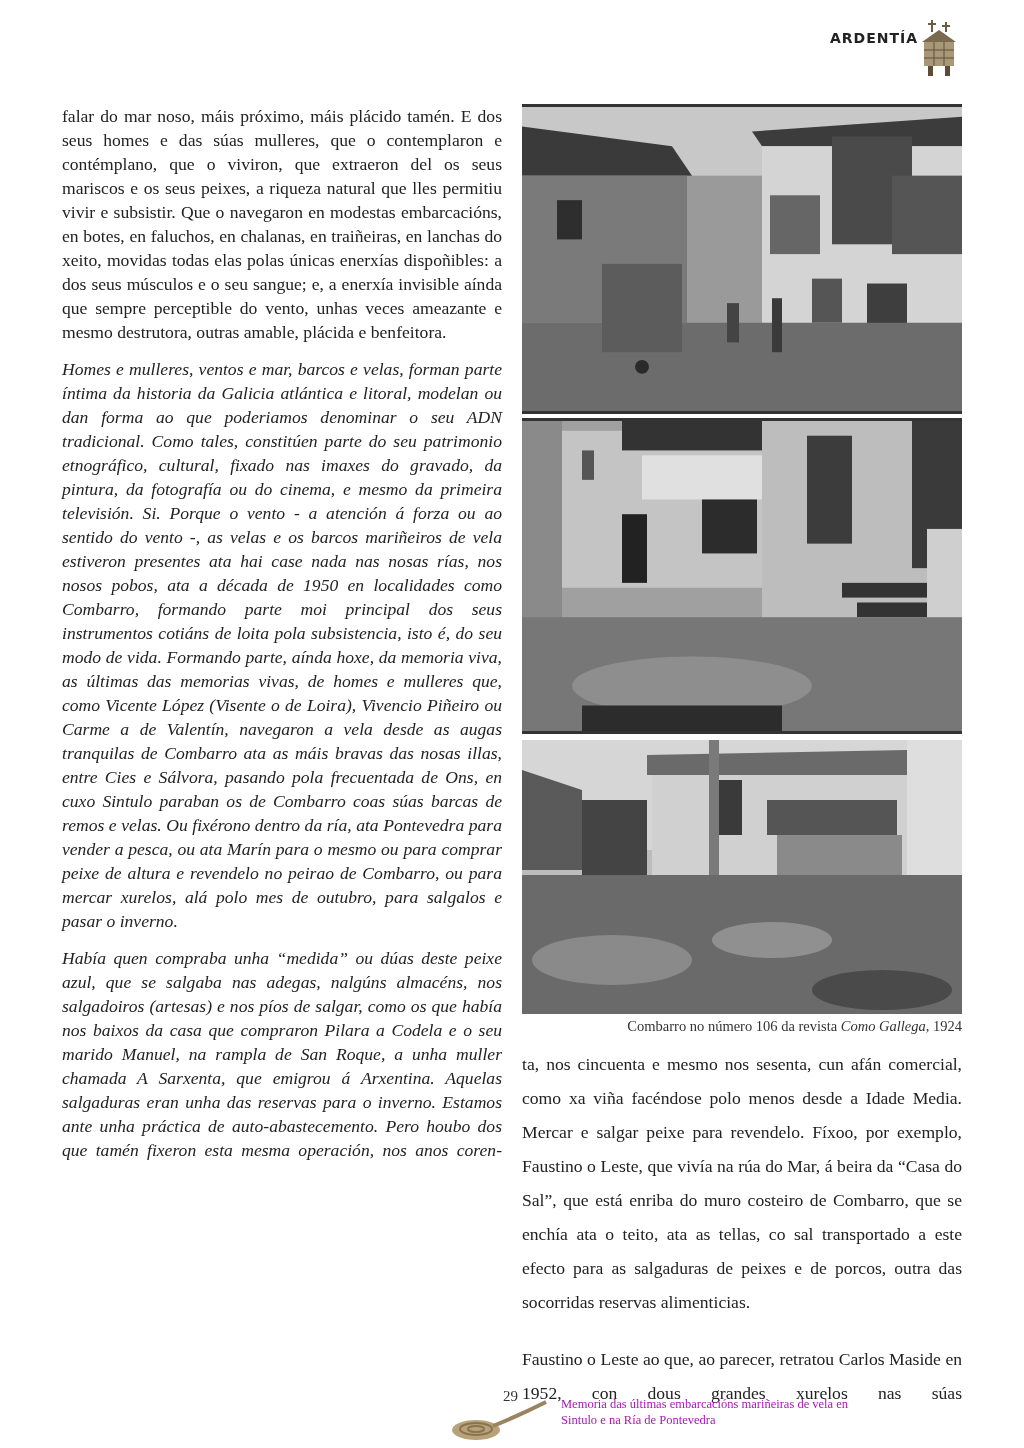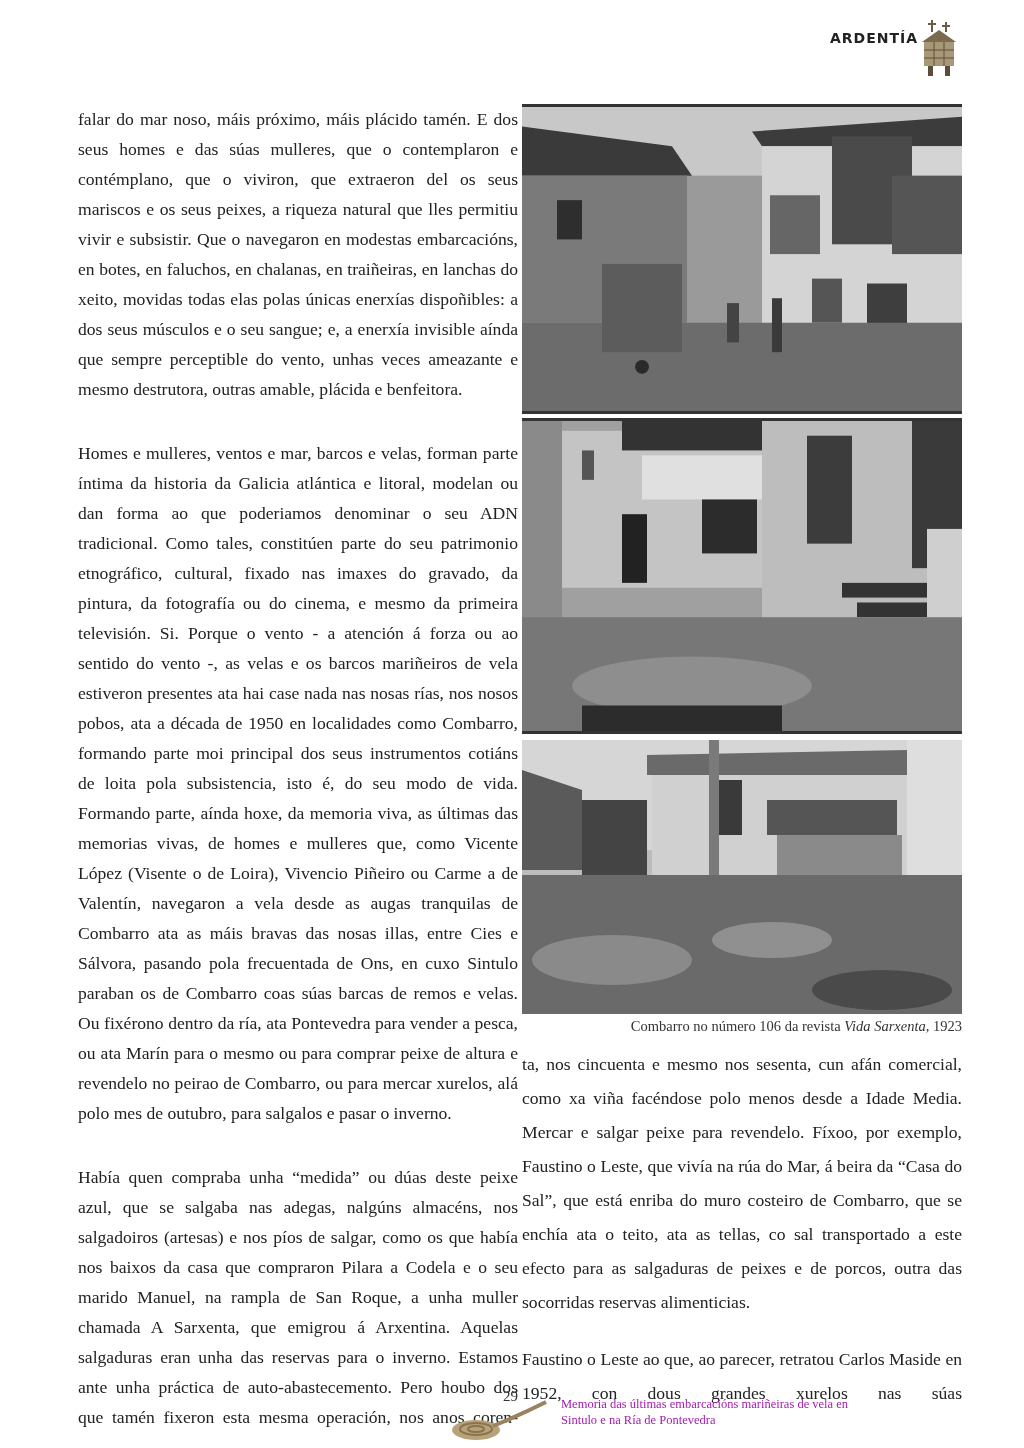--- a/index.html
+++ b/index.html
@@ -8,25 +8,25 @@
     font-family: "Liberation Serif", "DejaVu Serif", serif; color: #222;
   }
   .header-brand {
     position: absolute; top: 30px; left: 830px; font-family: "DejaVu Sans", "Liberation Sans", sans-serif;
     font-weight: bold; font-size: 14px; letter-spacing: 1px; color: #222;
   }
   .header-logo {
     position: absolute; top: 18px; left: 918px; width: 42px; height: 62px;
   }
   .col-left {
-    position: absolute; left: 78px; width: 440px; top: 104px;
-    font-size: 17.6px; line-height: 30px; text-align: justify; hyphens: manual;
+    position: absolute; left: 62px; width: 440px; top: 104px;
+    font-size: 17.6px; line-height: 24px; text-align: justify; hyphens: manual;
   }
   .col-left p, .col-right p { margin: 0; }
-  .col-left p + p { margin-top: 34px; }
+  .col-left p + p { margin-top: 13px; font-style: italic; }
   .photo-col { position: absolute; left: 522px; width: 440px; top: 104px; }
   .photo {
     position: absolute; left: 0; width: 440px; border-top: 3px solid #333; border-bottom: 3px solid #333;
     box-sizing: border-box; overflow: hidden;
   }
   .photo svg { display: block; width: 100%; height: 100%; }
   .caption {
     position: absolute; left: 522px; width: 440px; top: 1018px; text-align: right;
     font-size: 14.5px; color: #333;
   }
@@ -123,21 +123,21 @@
       <rect x="187" y="0" width="10" height="135" fill="#7a7a7a"></rect>
       <rect x="385" y="0" width="55" height="150" fill="#dedede"></rect>
       <rect x="0" y="135" width="440" height="139" fill="#6a6a6a"></rect>
       <ellipse cx="90" cy="220" rx="80" ry="25" fill="#8a8a8a"></ellipse>
       <ellipse cx="250" cy="200" rx="60" ry="18" fill="#909090"></ellipse>
       <ellipse cx="360" cy="250" rx="70" ry="20" fill="#4a4a4a"></ellipse>
     </svg>
   </div>
 </div>
 
-<div class="caption"><span>Combarro no número 106 da revista </span><i>Vida Sarxenta</i><span>, 1923</span></div>
+<div class="caption"><span>Combarro no número 106 da revista </span><i>Como Gallega</i><span>, 1924</span></div>
 
 <div class="col-right">
   <p>ta, nos cincuenta e mesmo nos sesenta, cun afán comercial, como xa viña facéndose polo menos desde a Idade Media. Mercar e salgar peixe para revendelo. Fíxoo, por exemplo, Faustino o Leste, que vivía na rúa do Mar, á beira da “Casa do Sal”, que está enriba do muro costeiro de Combarro, que se enchía ata o teito, ata as tellas, co sal transportado a este efecto para as salgaduras de peixes e de porcos, outra das socorridas reservas alimenticias.</p>
   <p class="justify-last">Faustino o Leste ao que, ao parecer, retratou Carlos Maside en 1952, con dous grandes xurelos nas súas</p>
 </div>
 
 <svg class="footer-rope" viewBox="0 0 100 52">
   <ellipse cx="28" cy="38" rx="24" ry="10" fill="#b8a27a"></ellipse>
   <ellipse cx="28" cy="37" rx="16" ry="6" fill="none" stroke="#8a7450" stroke-width="2"></ellipse>
   <ellipse cx="28" cy="37" rx="8" ry="3" fill="none" stroke="#8a7450" stroke-width="2"></ellipse>

